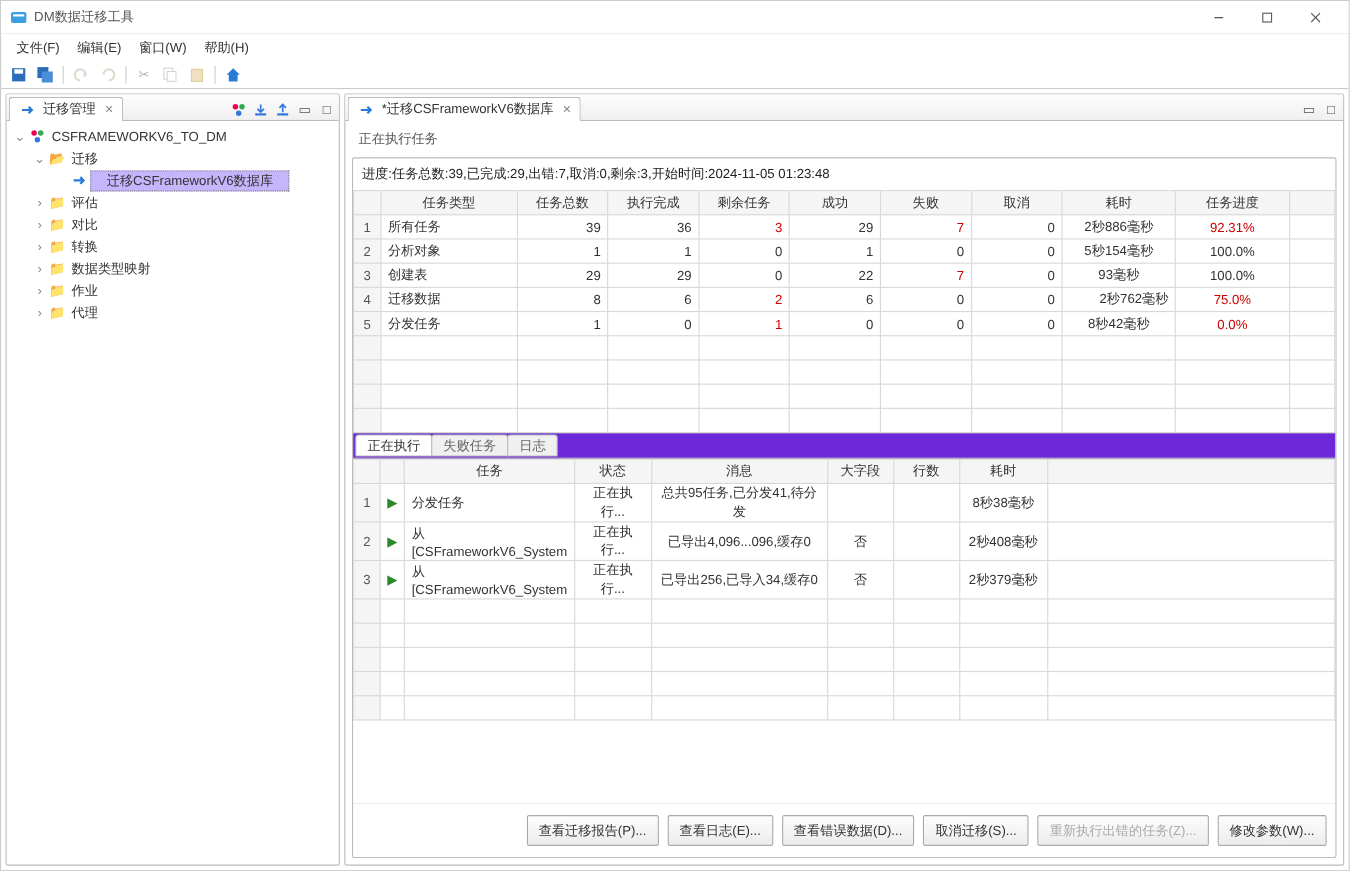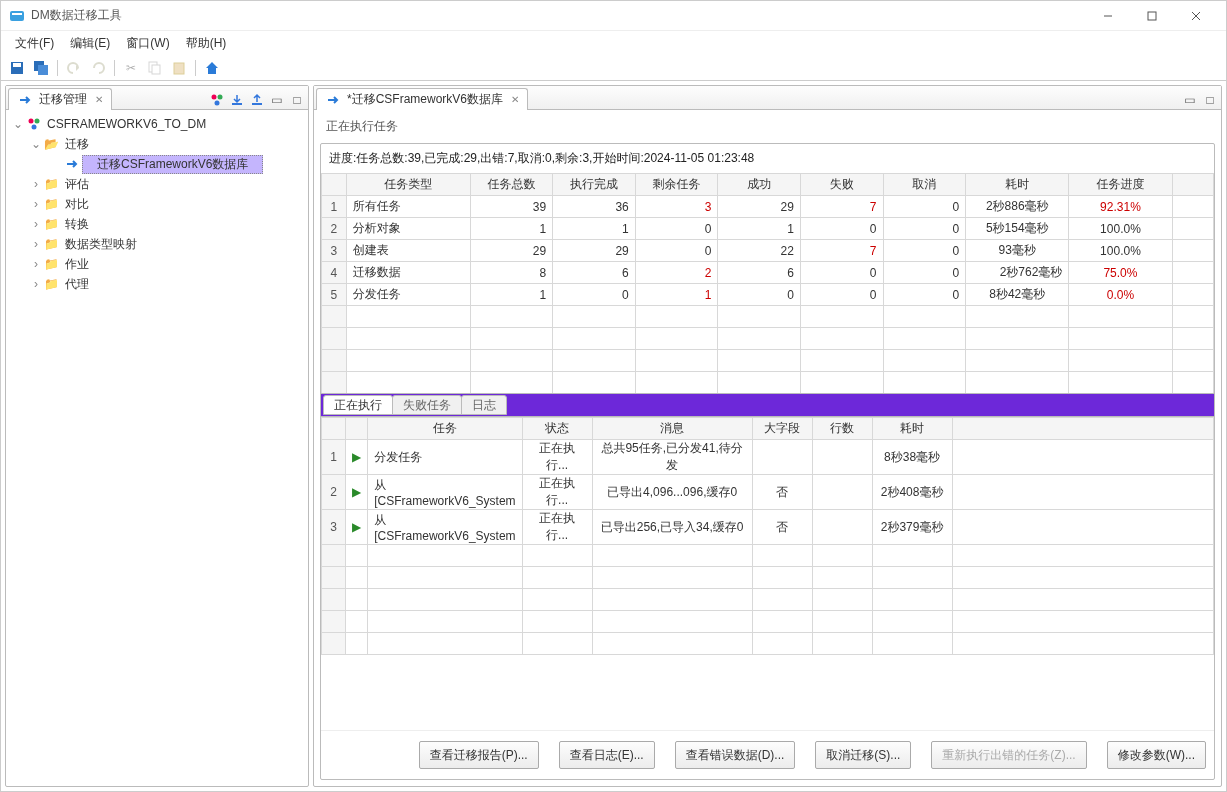--- a/index.html
+++ b/index.html
@@ -41,21 +41,21 @@
 .tbl td.rh{background:#f5f5f5;text-align:center;width:24px;color:#555}
 .tbl td.tl{text-align:left}
 .red{color:#c00}
 .summary-wrap{overflow:auto;border-bottom:none}
 .summary-wrap .tbl{min-width:100%}
 .subtabs{height:24px;display:flex;align-items:flex-start;padding-left:2px;border-top:1px solid #bbb;border-bottom:1px solid #bbb;background:#6d28d9}
 .stab{height:20px;padding:0 10px;display:flex;align-items:center;border:1px solid #bbb;background:#fff;border-radius:3px 3px 0 0;margin-right:-1px;position:relative;top:1px}
 .stab.inactive{background:#f0f0f0;color:#666}
 .tasks-wrap{flex:1;overflow:auto}
 .play-ic{color:#2a8a2a}
-.btnbar{padding:10px 8px;display:flex;gap:20px;justify-content:flex-end;border-top:1px solid #eee}
+.btnbar{padding:10px 8px;display:flex;gap:8px;justify-content:flex-end;border-top:1px solid #eee}
 .btn{height:28px;padding:0 10px;border:1px solid #aaa;background:linear-gradient(#fdfdfd,#ececec);border-radius:2px;display:flex;align-items:center;color:#333}
 .btn.disabled{color:#aaa}
 .ed-bottom-tabs{height:22px;display:flex;align-items:center;border-top:1px solid #bbb;background:#f7f7f7;margin:0 6px 4px 6px}
 .btab{padding:2px 10px;border:1px solid #bbb;border-top:none;background:#fff;margin-right:-1px}
 .btab.inactive{background:#f0f0f0;color:#666}
 svg{display:block}
 </style>
 </head>
 <body>
 

